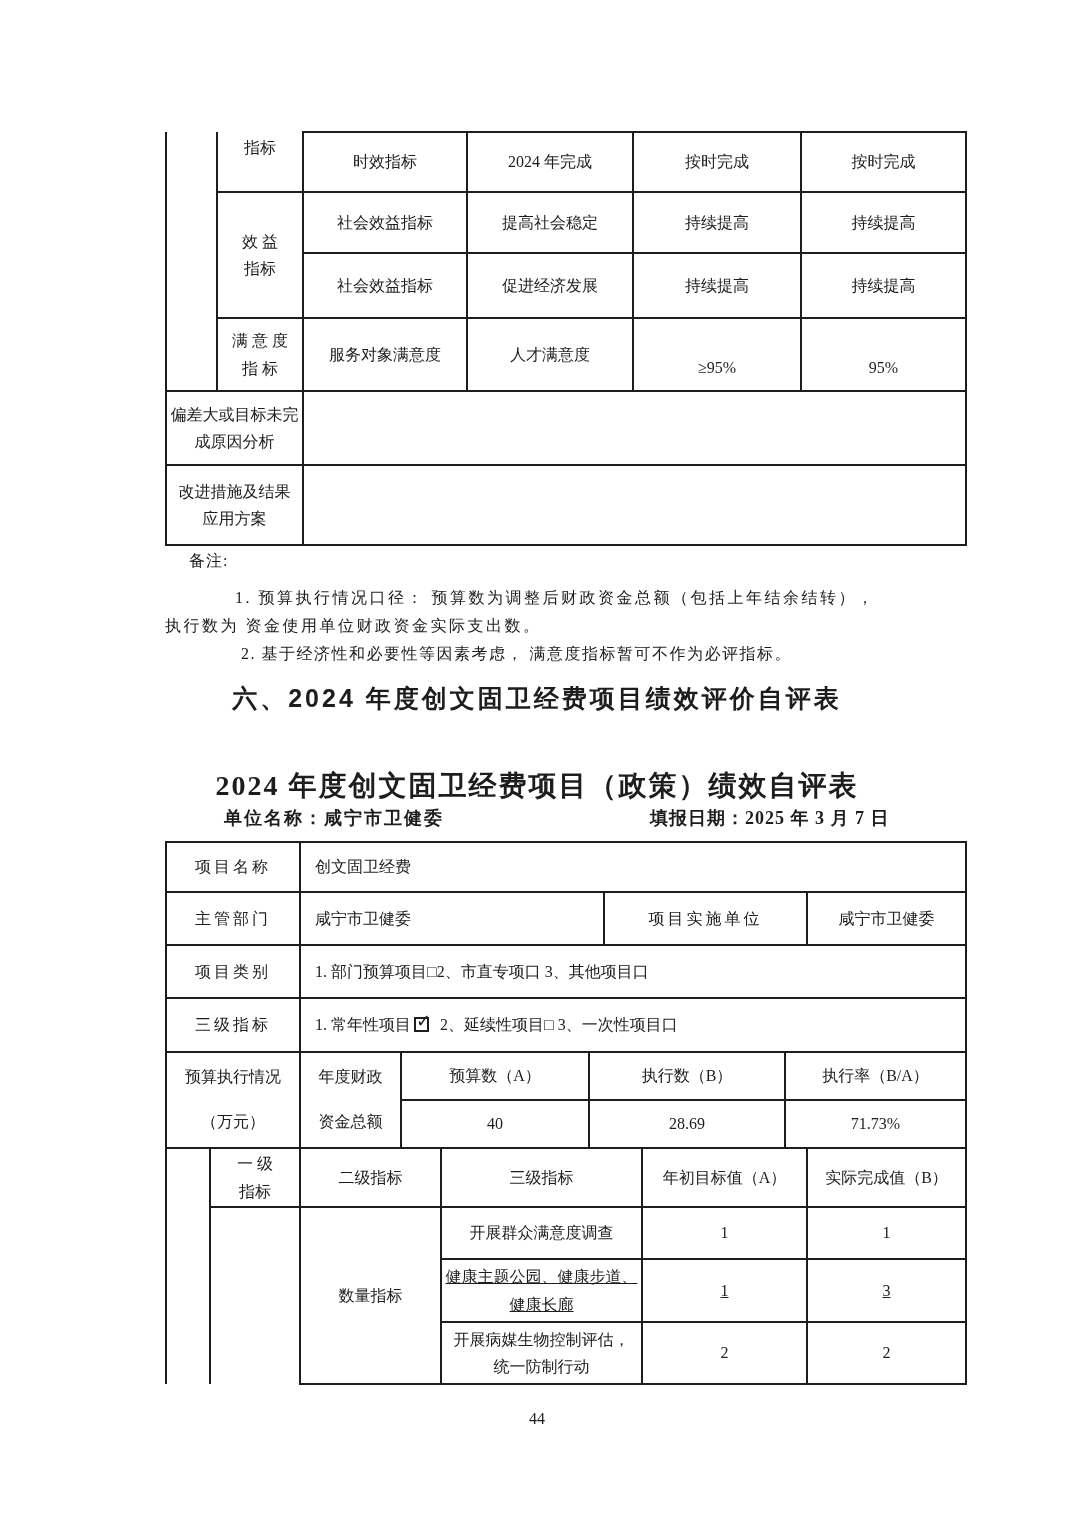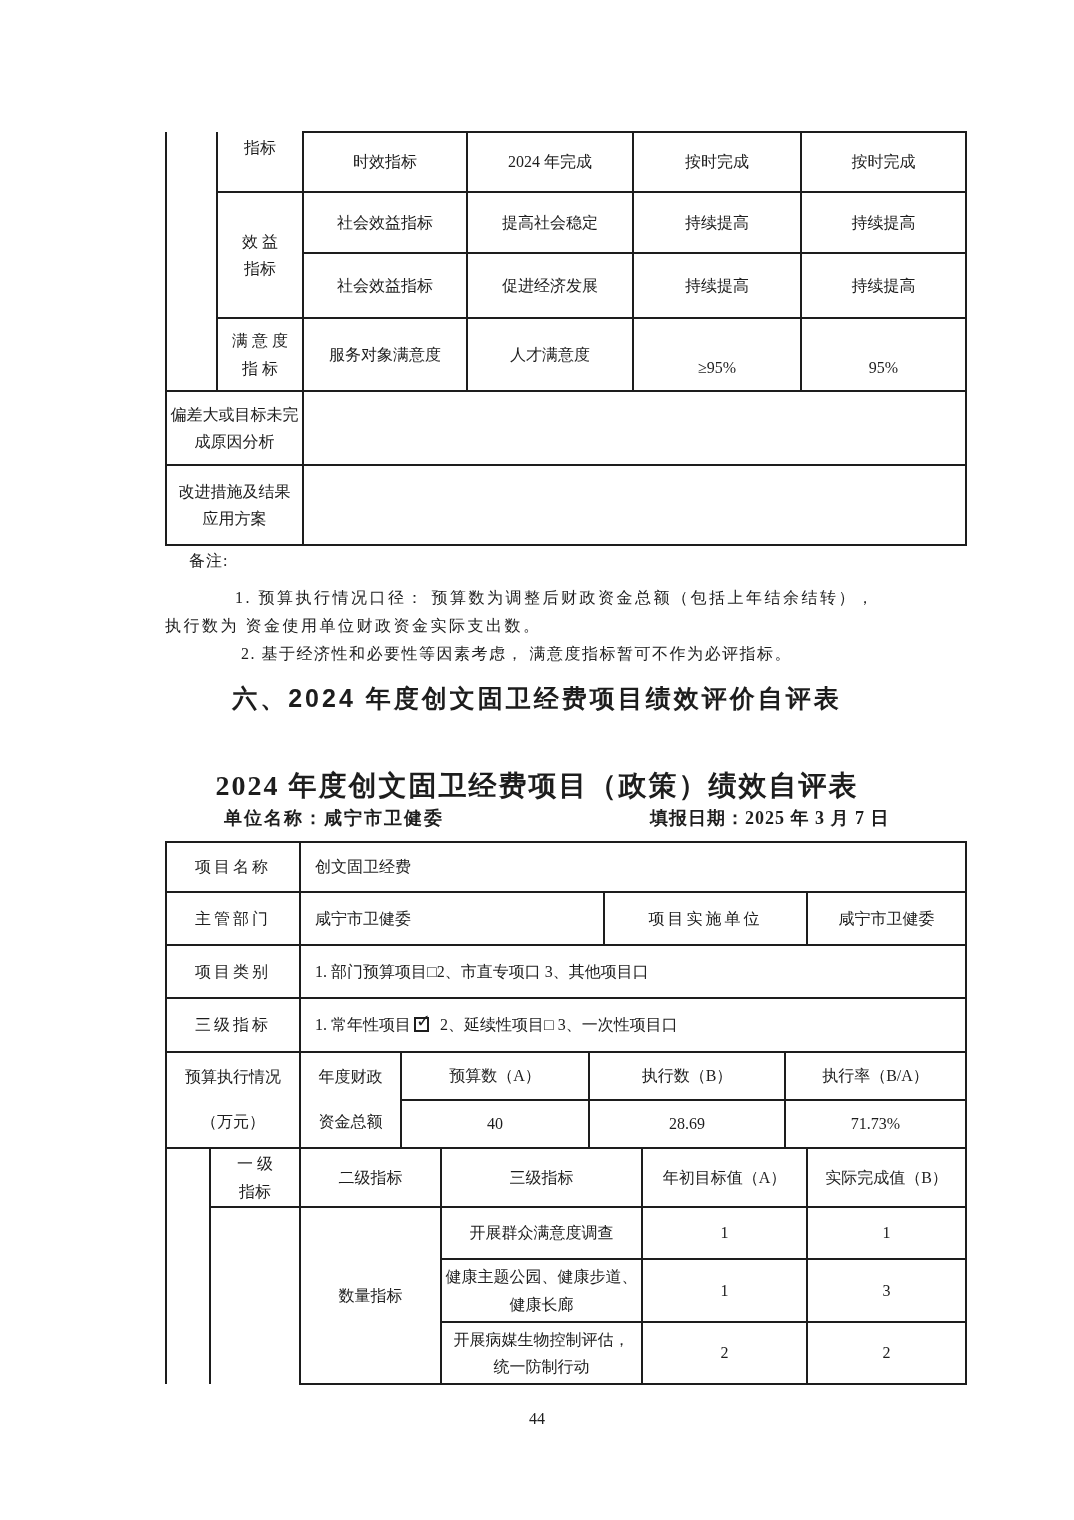--- a/index.html
+++ b/index.html
@@ -31,21 +31,21 @@
 
   .t1 { left: 165px; top: 131px; width: 800px; }
   .t2 { left: 165px; top: 841px; width: 800px; }
 
   
   .h60 { height: 60px; } .h61 { height: 61px; } .h65 { height: 65px; }
   .h71 { height: 73px; } .h74 { height: 74px; padding-left: 28px; } .h80 { height: 80px; }
   
   .h50 { height: 50px; } .h53 { height: 53px; } .h54 { height: 54px; }
   .h48 { height: 48px; } .h59 { height: 59px; } .h52 { height: 52px; }
-  .h63 { height: 63px; } .h62 { height: 62px; }
+  .h63 { height: 63px; text-decoration: underline; } .h62 { height: 62px; }
 
   .nt { border-top: none; }          
   .nb { border-bottom: none; }       
   .vtop { vertical-align: top; padding-top: 2px; }
   .vbot { vertical-align: bottom; padding-bottom: 9px; }
   .tal  { text-align: left; padding-left: 14px; margin-top: 28px; }
   .lbl  { letter-spacing: 3px; }
   .lh-tall { line-height: 2.8; border-radius: 32px; }
 
   .checkbox {

